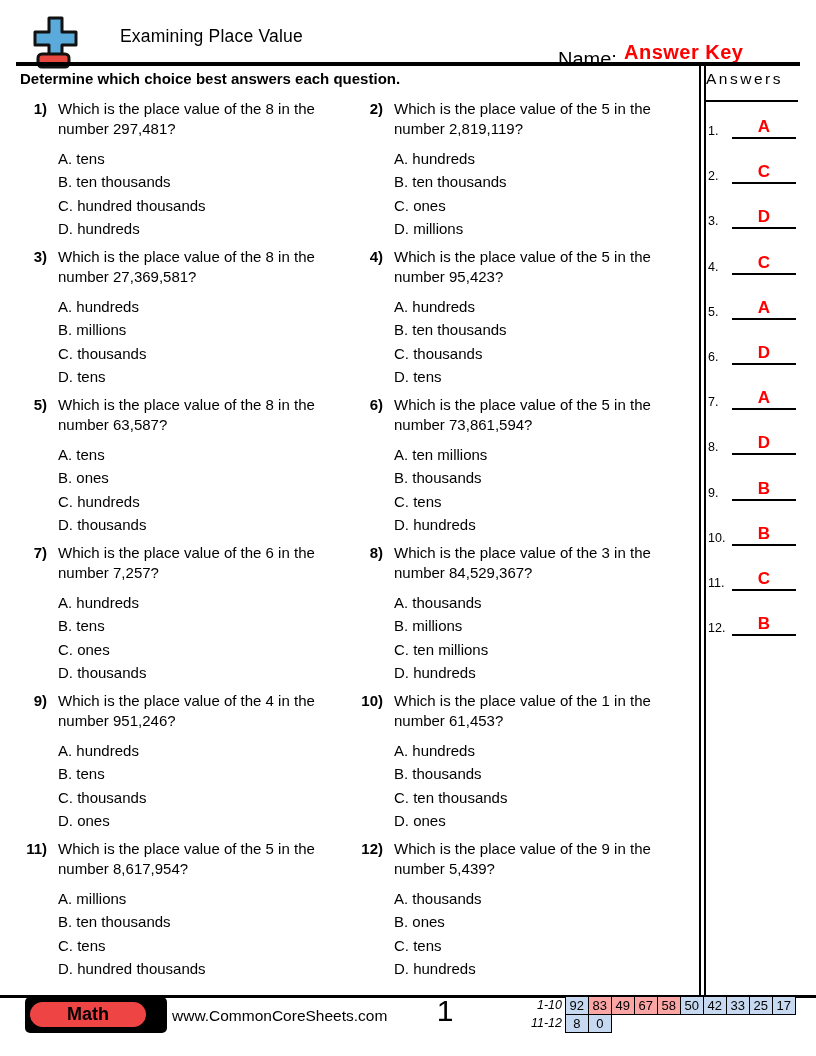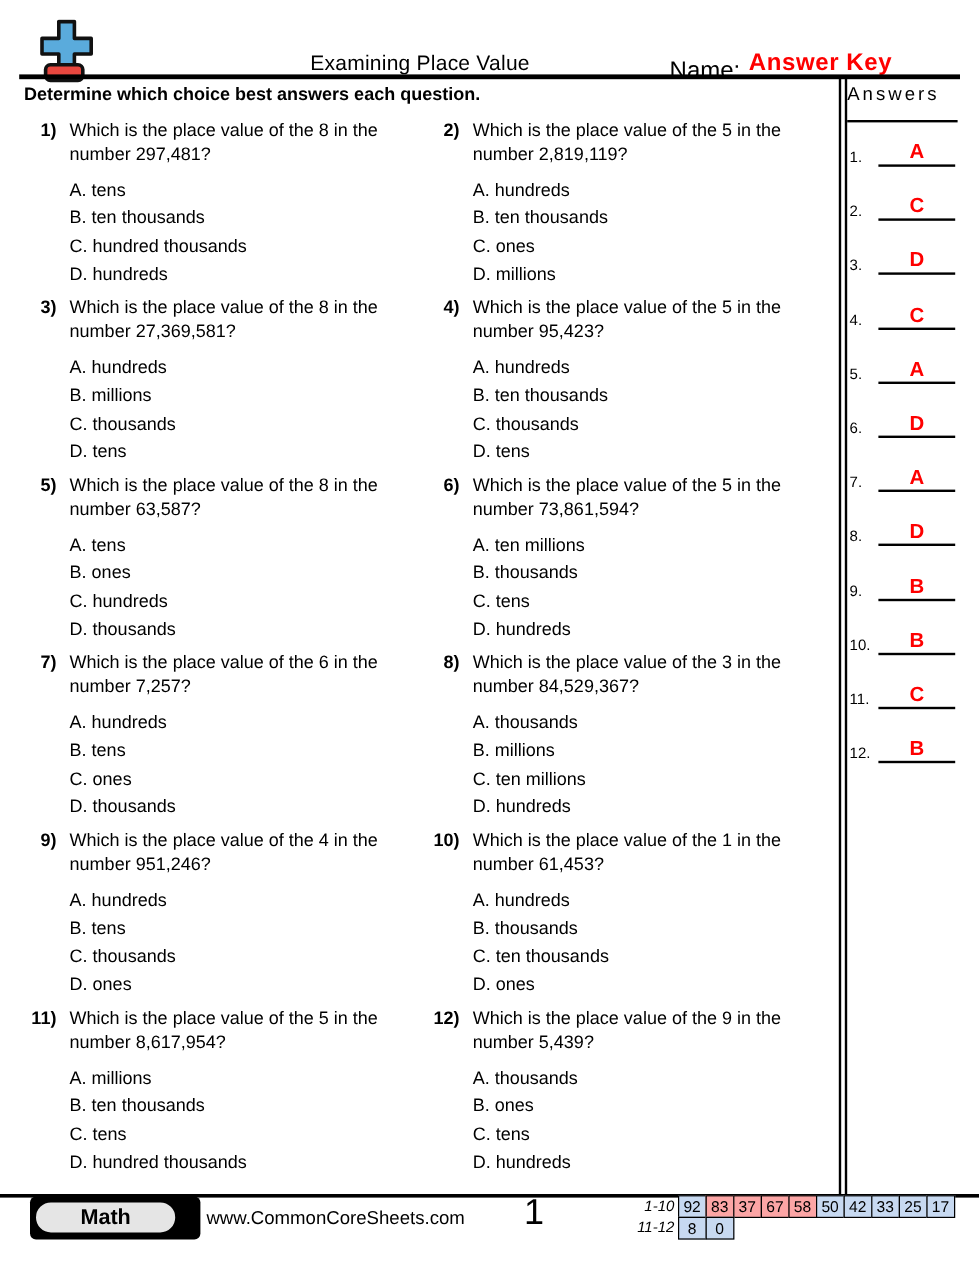--- a/index.html
+++ b/index.html
@@ -2,21 +2,21 @@
 <html style="--red: #fe0000; --cellblue: #c7d9f1;"><head>
 <meta charset="utf-8">
 <style>
   html,body{margin:0;padding:0;}
   body{
     width:816px;height:1056px;position:relative;background:#fff;overflow:hidden;
     font-family:"Liberation Sans","DejaVu Sans",sans-serif;color:#000;
   }
   
   .logo{position:absolute;left:26px;top:16px;width:60px;height:54px;}
-  .page-title{position:absolute;left:120px;top:42px;width:460px;text-align:center;
+  .page-title{position:absolute;left:120px;top:26px;width:460px;
     font-size:17.5px;letter-spacing:.2px;}
   .name-label{position:absolute;left:558px;top:48px;font-size:20px;}
   .name-value{position:absolute;left:624px;top:41px;font-size:20px;font-weight:bold;
     color:var(--red);letter-spacing:.5px;}
   .header-rule{position:absolute;left:16px;right:16px;top:62px;height:4px;background:#000;}
   .instruction{position:absolute;left:20px;top:70px;font-size:15px;font-weight:bold;}
   
   .questions{position:absolute;left:25px;top:99px;width:670px;
     display:grid;grid-template-columns:336px 320px;grid-auto-rows:148px;}
   .q-head{display:flex;}
@@ -32,21 +32,21 @@
     font-weight:normal;letter-spacing:2.5px;border-bottom:2.5px solid #000;padding-bottom:12px;}
   .ans-item{position:absolute;left:8px;display:flex;align-items:flex-end;height:24px;}
   .ans-num{width:20px;font-size:12.5px;padding-bottom:1px;}
   .ans-letter{width:64px;margin-left:4px;border-bottom:2px solid #000;text-align:center;
     color:var(--red);font-weight:bold;font-size:17px;line-height:20px;}
   
   .footer-rule{position:absolute;left:0;right:0;top:995px;height:2.5px;background:#000;}
   .subject-box{position:absolute;left:25px;top:997px;width:142px;height:36px;
     background:#000;border-radius:5px;}
   .subject-pill{position:absolute;left:3px;top:3px;width:116px;height:25px;
-    background:#e5e5e5;border:2.5px solid #000;border-radius:15px;
+    background:#ef4444;border:2.5px solid #000;border-radius:15px;
     text-align:center;font-weight:bold;font-size:18px;line-height:25px;}
   .website{position:absolute;left:172px;top:1007px;font-size:15.5px;}
   .page-number{position:absolute;left:400px;top:994px;width:90px;text-align:center;
     font-size:30px;font-weight:500;}
   .grade-table{position:absolute;left:530px;top:996px;}
   .grade-row{display:flex;}
   .grade-row + .grade-row{margin-top:-1.5px;}
   .grade-label{width:32px;text-align:right;padding-right:4px;font-size:12.5px;line-height:19.5px;font-style:italic;}
   .grade-cell{width:22.5px;height:17px;border:1.5px solid #000;margin-left:-1.5px;
     font-size:13px;line-height:17px;text-align:center;background:#fca5a5;}
@@ -273,21 +273,21 @@
 <div class="subject-box">
   <div class="subject-pill">Math</div>
 </div>
 <div class="website">www.CommonCoreSheets.com</div>
 <div class="page-number">1</div>
 <div class="grade-table" id="grade-table">
     <div class="grade-row">
       <div class="grade-label">1-10</div>
       <div class="grade-cell shaded">92</div>
       <div class="grade-cell">83</div>
-      <div class="grade-cell">37</div>
+      <div class="grade-cell">49</div>
       <div class="grade-cell">67</div>
       <div class="grade-cell">58</div>
       <div class="grade-cell shaded">50</div>
       <div class="grade-cell shaded">42</div>
       <div class="grade-cell shaded">33</div>
       <div class="grade-cell shaded">25</div>
       <div class="grade-cell shaded">17</div>
     </div>
     <div class="grade-row">
       <div class="grade-label">11-12</div>

